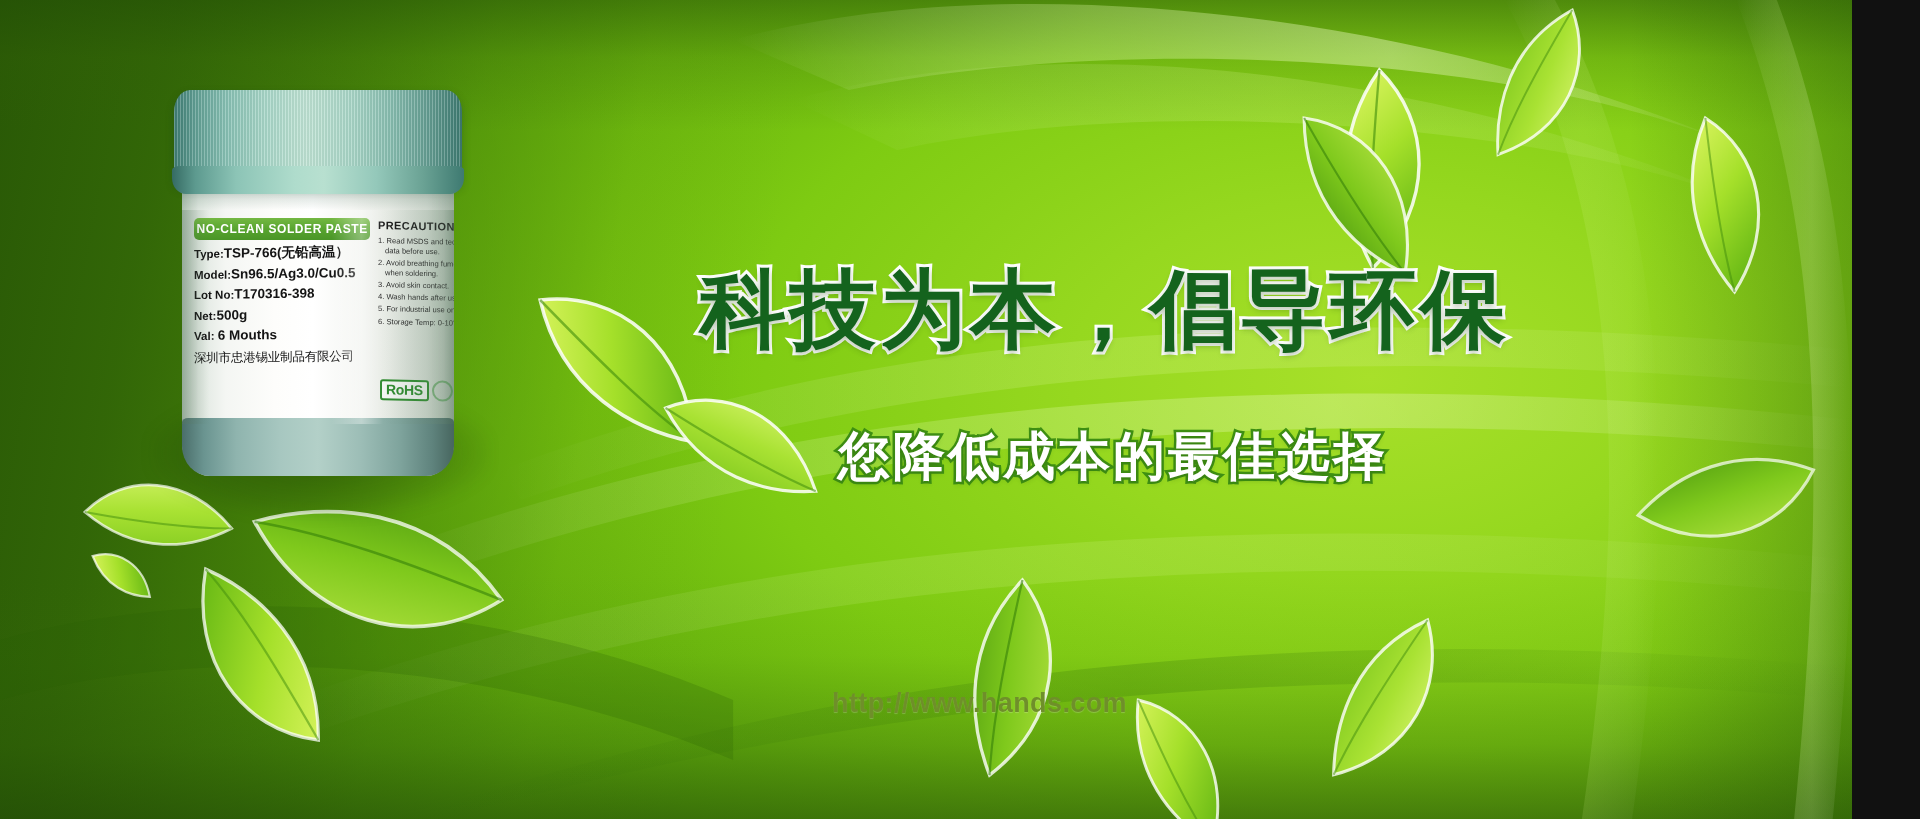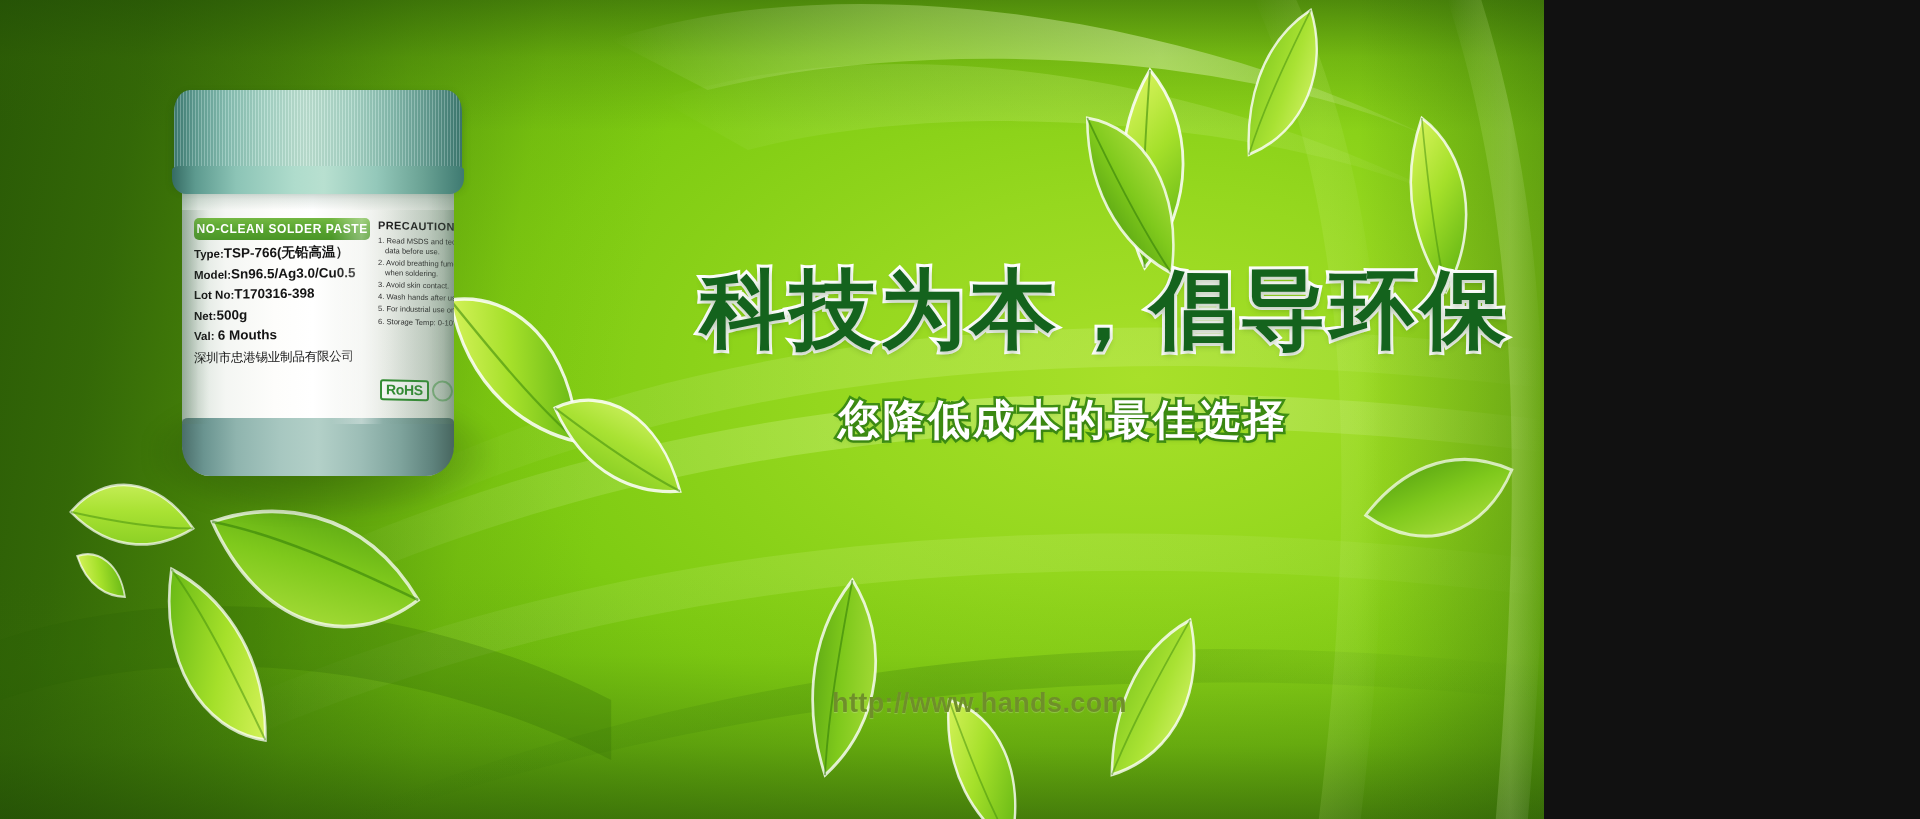--- a/index.html
+++ b/index.html
@@ -5,21 +5,21 @@
 <style>
   html, body {
     margin: 0;
     padding: 0;
     background: #111;
   }
   * { box-sizing: border-box; }
 
   #banner {
     position: relative;
-    width: 1544px;
+    width: 1852px;
     height: 819px;
     overflow: hidden;
     font-family: "Liberation Sans", "DejaVu Sans", sans-serif;
     background: #4b8a0e;
   }
 
   
   .bg-base {
     position: absolute;
     inset: 0;
@@ -258,23 +258,23 @@
     color: #14631d;
     letter-spacing: 4px;
     white-space: nowrap;
     -webkit-text-stroke: 6px #ffffff;
     paint-order: stroke fill;
     text-shadow: 0 3px 6px rgba(30,70,10,0.30);
   }
   .subline {
     position: absolute;
     left: 838px;
-    top: 392px;
+    top: 422px;
     font-family: "DejaVu Sans", "Liberation Sans", sans-serif;
-    font-size: 42px;
+    font-size: 52px;
     font-weight: 700;
     color: #ffffff;
     letter-spacing: 3px;
     white-space: nowrap;
     -webkit-text-stroke: 5px #3f9113;
     paint-order: stroke fill;
     text-shadow: 0 2px 5px rgba(30,70,10,0.25);
   }
   .site-url {
     position: absolute;

